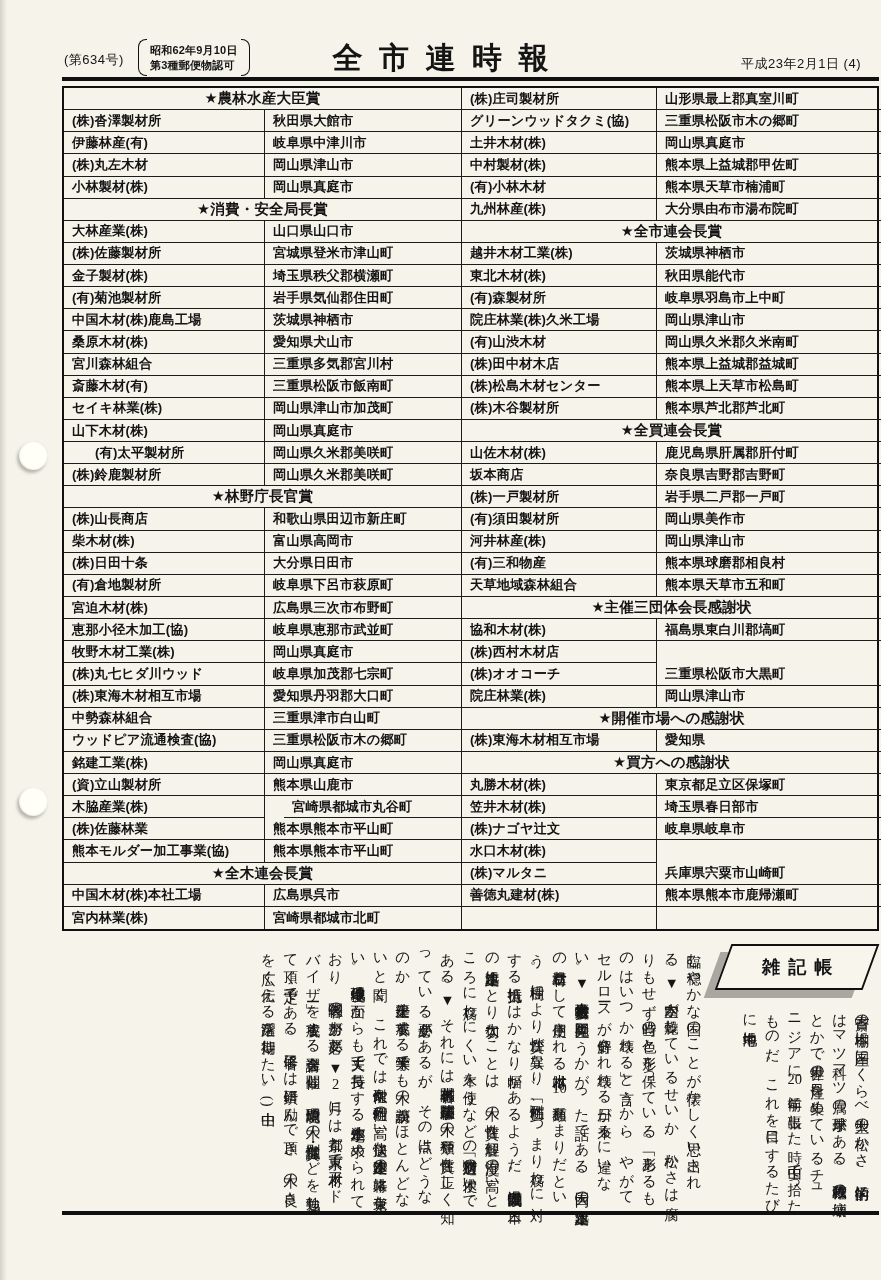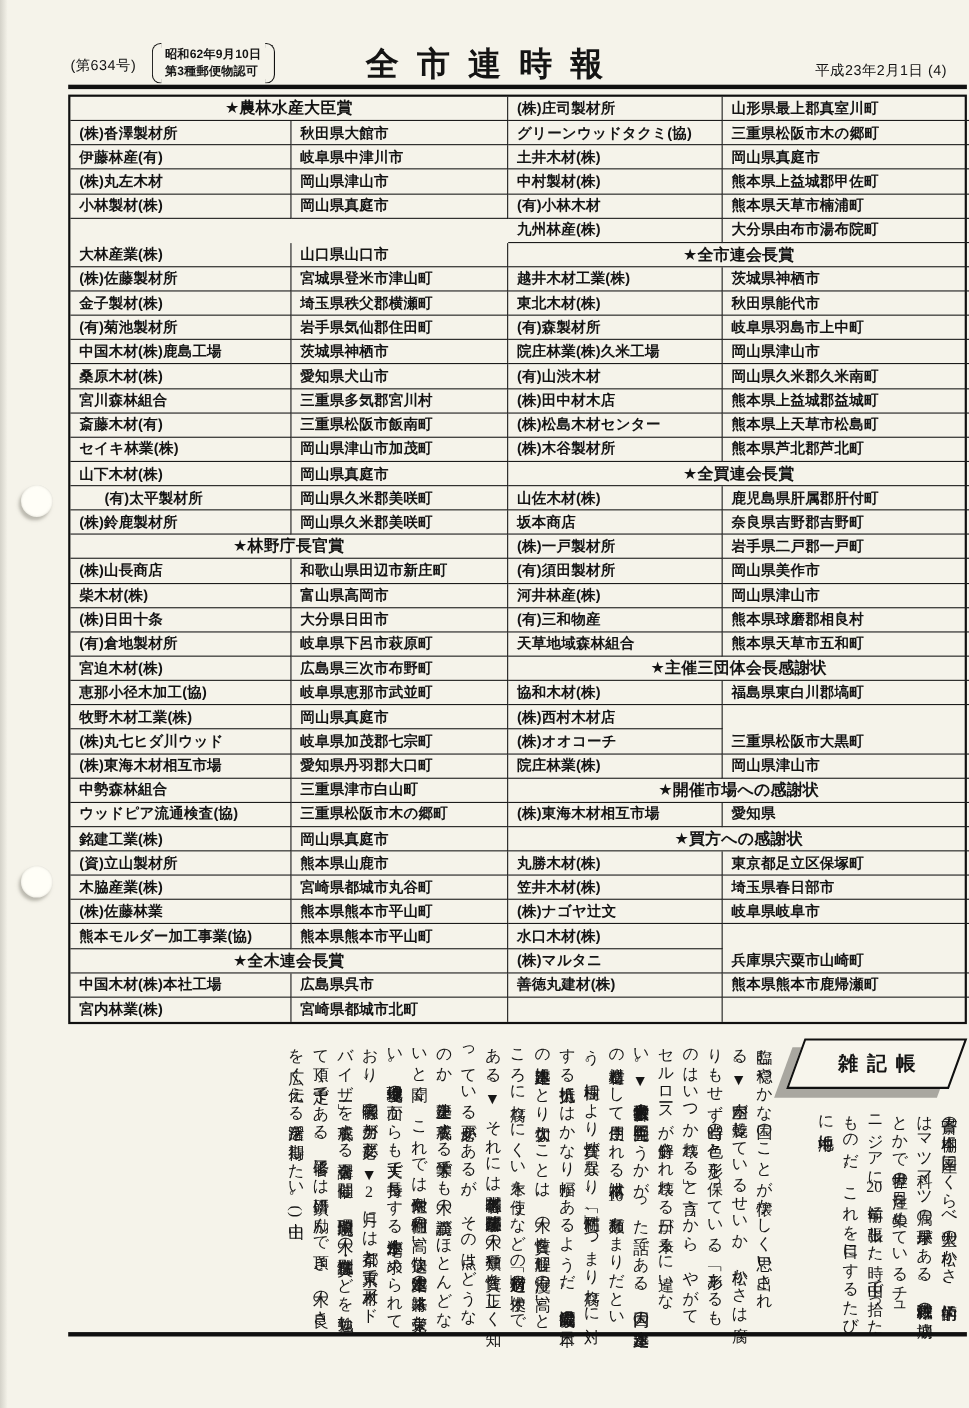--- a/index.html
+++ b/index.html
@@ -107,20 +107,21 @@
 <div class="award-table" id="award-table">
     <div class="cell section" style="grid-area: 1 / 1 / auto / span 2;">★農林水産大臣賞</div>
     <div class="cell name" style="grid-area: 2 / 1;">(株)沓澤製材所</div>
     <div class="cell addr" style="grid-area: 2 / 2;">秋田県大館市</div>
     <div class="cell name" style="grid-area: 3 / 1;">伊藤林産(有)</div>
     <div class="cell addr" style="grid-area: 3 / 2;">岐阜県中津川市</div>
     <div class="cell name" style="grid-area: 4 / 1;">(株)丸左木材</div>
     <div class="cell addr" style="grid-area: 4 / 2;">岡山県津山市</div>
     <div class="cell name" style="grid-area: 5 / 1;">小林製材(株)</div>
     <div class="cell addr" style="grid-area: 5 / 2;">岡山県真庭市</div>
+    <div class="cell section" style="grid-area: 6 / 1 / auto / span 2;">★消費・安全局長賞</div>
     <div class="cell name" style="grid-area: 7 / 1;">大林産業(株)</div>
     <div class="cell addr" style="grid-area: 7 / 2;">山口県山口市</div>
     <div class="cell name" style="grid-area: 8 / 1;">(株)佐藤製材所</div>
     <div class="cell addr" style="grid-area: 8 / 2;">宮城県登米市津山町</div>
     <div class="cell name" style="grid-area: 9 / 1;">金子製材(株)</div>
     <div class="cell addr" style="grid-area: 9 / 2;">埼玉県秩父郡横瀬町</div>
     <div class="cell name" style="grid-area: 10 / 1;">(有)菊池製材所</div>
     <div class="cell addr" style="grid-area: 10 / 2;">岩手県気仙郡住田町</div>
     <div class="cell name" style="grid-area: 11 / 1;">中国木材(株)鹿島工場</div>
     <div class="cell addr" style="grid-area: 11 / 2;">茨城県神栖市</div>
@@ -159,21 +160,21 @@
     <div class="cell addr" style="grid-area: 28 / 2;">愛知県丹羽郡大口町</div>
     <div class="cell name" style="grid-area: 29 / 1;">中勢森林組合</div>
     <div class="cell addr" style="grid-area: 29 / 2;">三重県津市白山町</div>
     <div class="cell name" style="grid-area: 30 / 1;">ウッドピア流通検査(協)</div>
     <div class="cell addr" style="grid-area: 30 / 2;">三重県松阪市木の郷町</div>
     <div class="cell name" style="grid-area: 31 / 1;">銘建工業(株)</div>
     <div class="cell addr" style="grid-area: 31 / 2;">岡山県真庭市</div>
     <div class="cell name" style="grid-area: 32 / 1;">(資)立山製材所</div>
     <div class="cell addr" style="grid-area: 32 / 2;">熊本県山鹿市</div>
     <div class="cell name" style="grid-area: 33 / 1;">木脇産業(株)</div>
-    <div class="cell addr" style="grid-area: 33 / 2;">宮崎県都城市丸谷町</div>
+    <div class="cell addr" style="grid-area: 33 / 2; margin-left: 19px;">宮崎県都城市丸谷町</div>
     <div class="cell name" style="grid-area: 34 / 1;">(株)佐藤林業</div>
     <div class="cell addr" style="grid-area: 34 / 2;">熊本県熊本市平山町</div>
     <div class="cell name" style="grid-area: 35 / 1;">熊本モルダー加工事業(協)</div>
     <div class="cell addr" style="grid-area: 35 / 2;">熊本県熊本市平山町</div>
     <div class="cell section" style="grid-area: 36 / 1 / auto / span 2;">★全木連会長賞</div>
     <div class="cell name" style="grid-area: 37 / 1;">中国木材(株)本社工場</div>
     <div class="cell addr" style="grid-area: 37 / 2;">広島県呉市</div>
     <div class="cell name bottom" style="grid-area: 38 / 1;">宮内林業(株)</div>
     <div class="cell addr bottom" style="grid-area: 38 / 2;">宮崎県都城市北町</div>
     <div class="cell name" style="grid-area: 1 / 3;">(株)庄司製材所</div>

